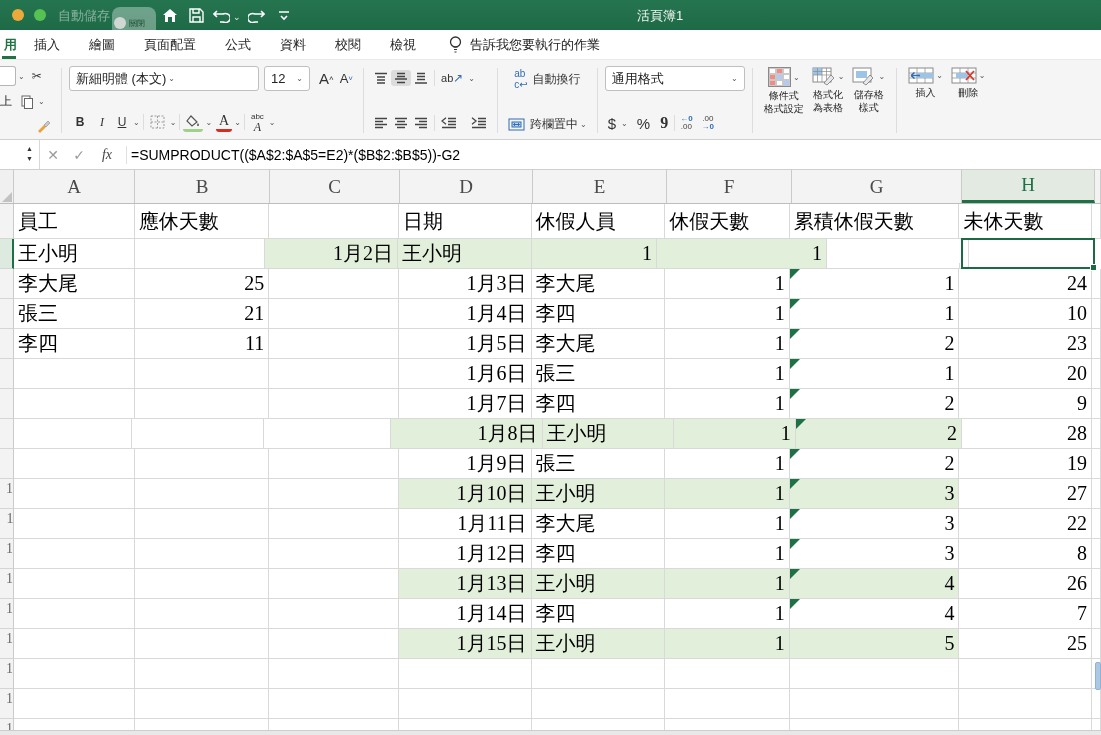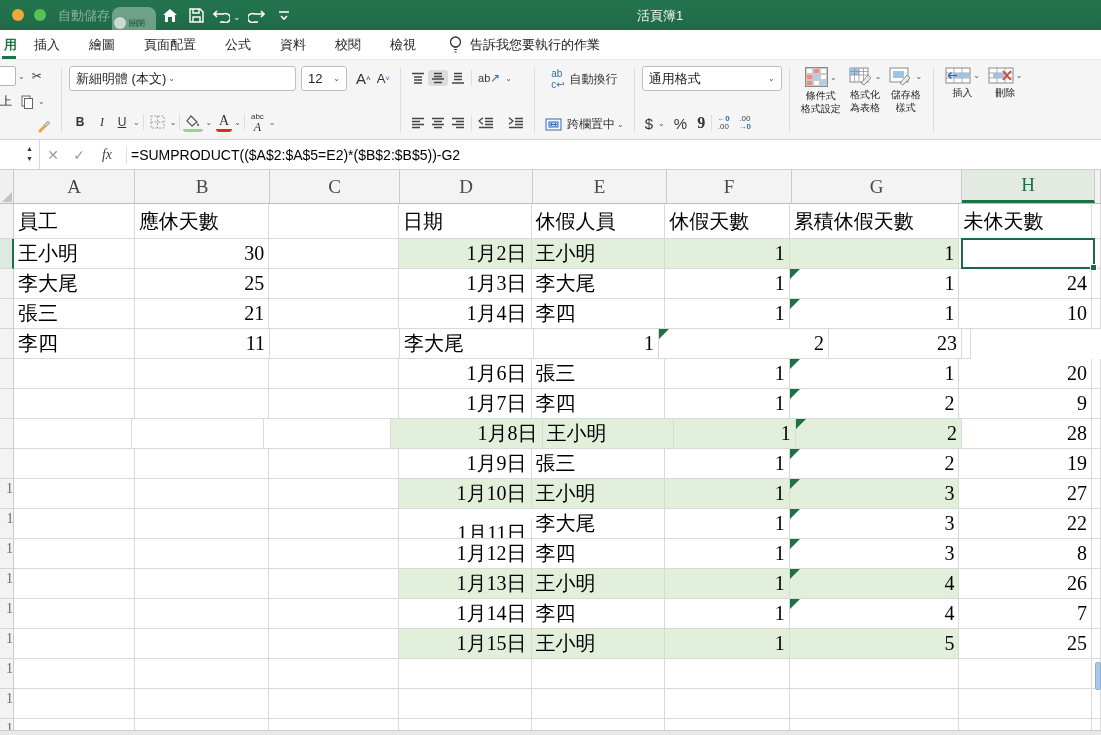--- a/index.html
+++ b/index.html
@@ -181,21 +181,21 @@
             <path d="M2 12 L8 6 L10 8 L4 14 Z" fill="#e8a33d"></path>
             <path d="M8 6 L12 2 L14 4 L10 8 Z" fill="#c9c9c9" stroke="#8a8a8a" stroke-width="0.6"></path>
           </svg>
       </span>
     </div>
   </div>
   <div class="vsep"></div>
 
   <div class="grp">
     <div class="hrow">
-      <div class="inputbox" style="width:227px;justify-content:flex-start">
+      <div class="inputbox" style="width:190px;justify-content:flex-start">
         <span>新細明體 (本文)</span>
           <span class="chev">⌄</span>
       </div>
       <div class="inputbox" style="width:46px;margin-left:5px;justify-content:space-between">
         <span>12</span>
           <span class="chev">⌄</span>
       </div>
       <span class="btn" style="margin-left:6px;font-size:15px">
           <span>A</span>
           <sup style="font-size:8px">˄</sup>
@@ -452,21 +452,20 @@
         <div class="cell" style="width: 125px; line-height: 34px; text-align: left;">休假天數</div>
         <div class="cell" style="width: 170px; line-height: 34px; text-align: left;">累積休假天數</div>
         <div class="cell" style="width: 133px; line-height: 34px; text-align: left;">未休天數</div>
         <div class="cell" style="width: 6px;"></div>
       </div>
       <div class="row" style="height: 30px;">
         <div class="rowhdr activerow">
           <span>2</span>
         </div>
         <div class="cell" style="width: 121px; line-height: 29px; text-align: left;">王小明</div>
-        <div class="cell" style="width: 135px; line-height: 29px; text-align: right;">30</div>
         <div class="cell" style="width: 130px; line-height: 29px; text-align: left;"></div>
         <div class="cell fill" style="width: 133px; line-height: 29px; text-align: right;">1月2日</div>
         <div class="cell fill" style="width: 134px; line-height: 29px; text-align: left;">王小明</div>
         <div class="cell fill" style="width: 125px; line-height: 29px; text-align: right;">1</div>
         <div class="cell fill" style="width: 170px; line-height: 29px; text-align: right;">1</div>
         <div class="cell" style="width: 133px; line-height: 29px; text-align: right; margin-top: 24px;">29</div>
         <div class="cell" style="width: 6px;"></div>
       </div>
       <div class="row" style="height: 30px;">
         <div class="rowhdr">
@@ -496,20 +495,21 @@
         <div class="cell" style="width: 133px; line-height: 29px; text-align: right;">10</div>
         <div class="cell" style="width: 6px;"></div>
       </div>
       <div class="row" style="height: 30px;">
         <div class="rowhdr">
           <span>5</span>
         </div>
         <div class="cell" style="width: 121px; line-height: 29px; text-align: left;">李四</div>
         <div class="cell" style="width: 135px; line-height: 29px; text-align: right;">11</div>
         <div class="cell" style="width: 130px; line-height: 29px; text-align: left;"></div>
+        <div class="cell" style="width: 133px; line-height: 29px; text-align: right;">1月5日</div>
         <div class="cell" style="width: 134px; line-height: 29px; text-align: left;">李大尾</div>
         <div class="cell" style="width: 125px; line-height: 29px; text-align: right;">1</div>
         <div class="cell" style="width: 170px; line-height: 29px; text-align: right;">2<span class="tri"></span></div>
         <div class="cell" style="width: 133px; line-height: 29px; text-align: right;">23</div>
         <div class="cell" style="width: 6px;"></div>
       </div>
       <div class="row" style="height: 30px;">
         <div class="rowhdr">
           <span>6</span>
         </div>
@@ -579,21 +579,21 @@
         <div class="cell" style="width: 133px; line-height: 29px; text-align: right;">27</div>
         <div class="cell" style="width: 6px;"></div>
       </div>
       <div class="row" style="height: 30px;">
         <div class="rowhdr">
           <span>11</span>
         </div>
         <div class="cell" style="width: 121px; line-height: 29px; text-align: left;"></div>
         <div class="cell" style="width: 135px; line-height: 29px; text-align: right;"></div>
         <div class="cell" style="width: 130px; line-height: 29px; text-align: left;"></div>
-        <div class="cell" style="width: 133px; line-height: 29px; text-align: right; margin-top: 10px;">1月11日</div>
+        <div class="cell" style="width: 133px; line-height: 29px; text-align: right;">1月11日</div>
         <div class="cell" style="width: 134px; line-height: 29px; text-align: left;">李大尾</div>
         <div class="cell" style="width: 125px; line-height: 29px; text-align: right;">1</div>
         <div class="cell" style="width: 170px; line-height: 29px; text-align: right;">3<span class="tri"></span></div>
         <div class="cell" style="width: 133px; line-height: 29px; text-align: right;">22</div>
         <div class="cell" style="width: 6px;"></div>
       </div>
       <div class="row" style="height: 30px;">
         <div class="rowhdr">
           <span>12</span>
         </div>

